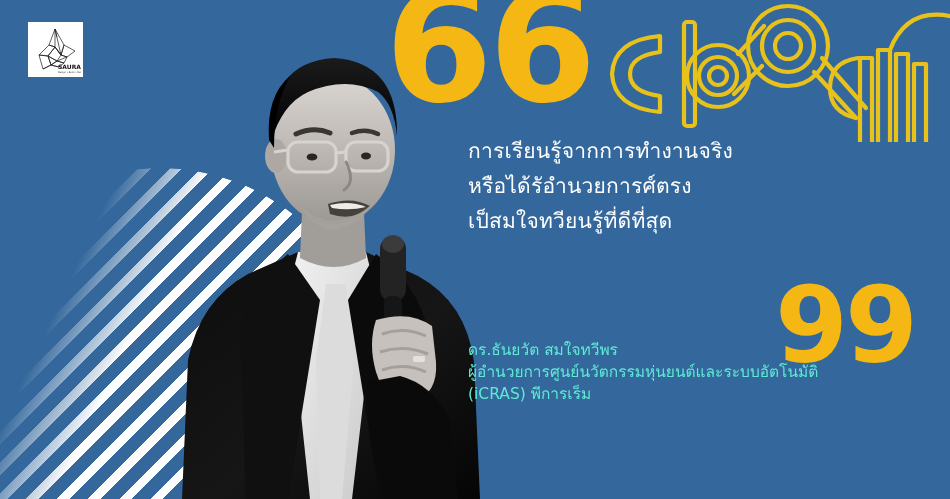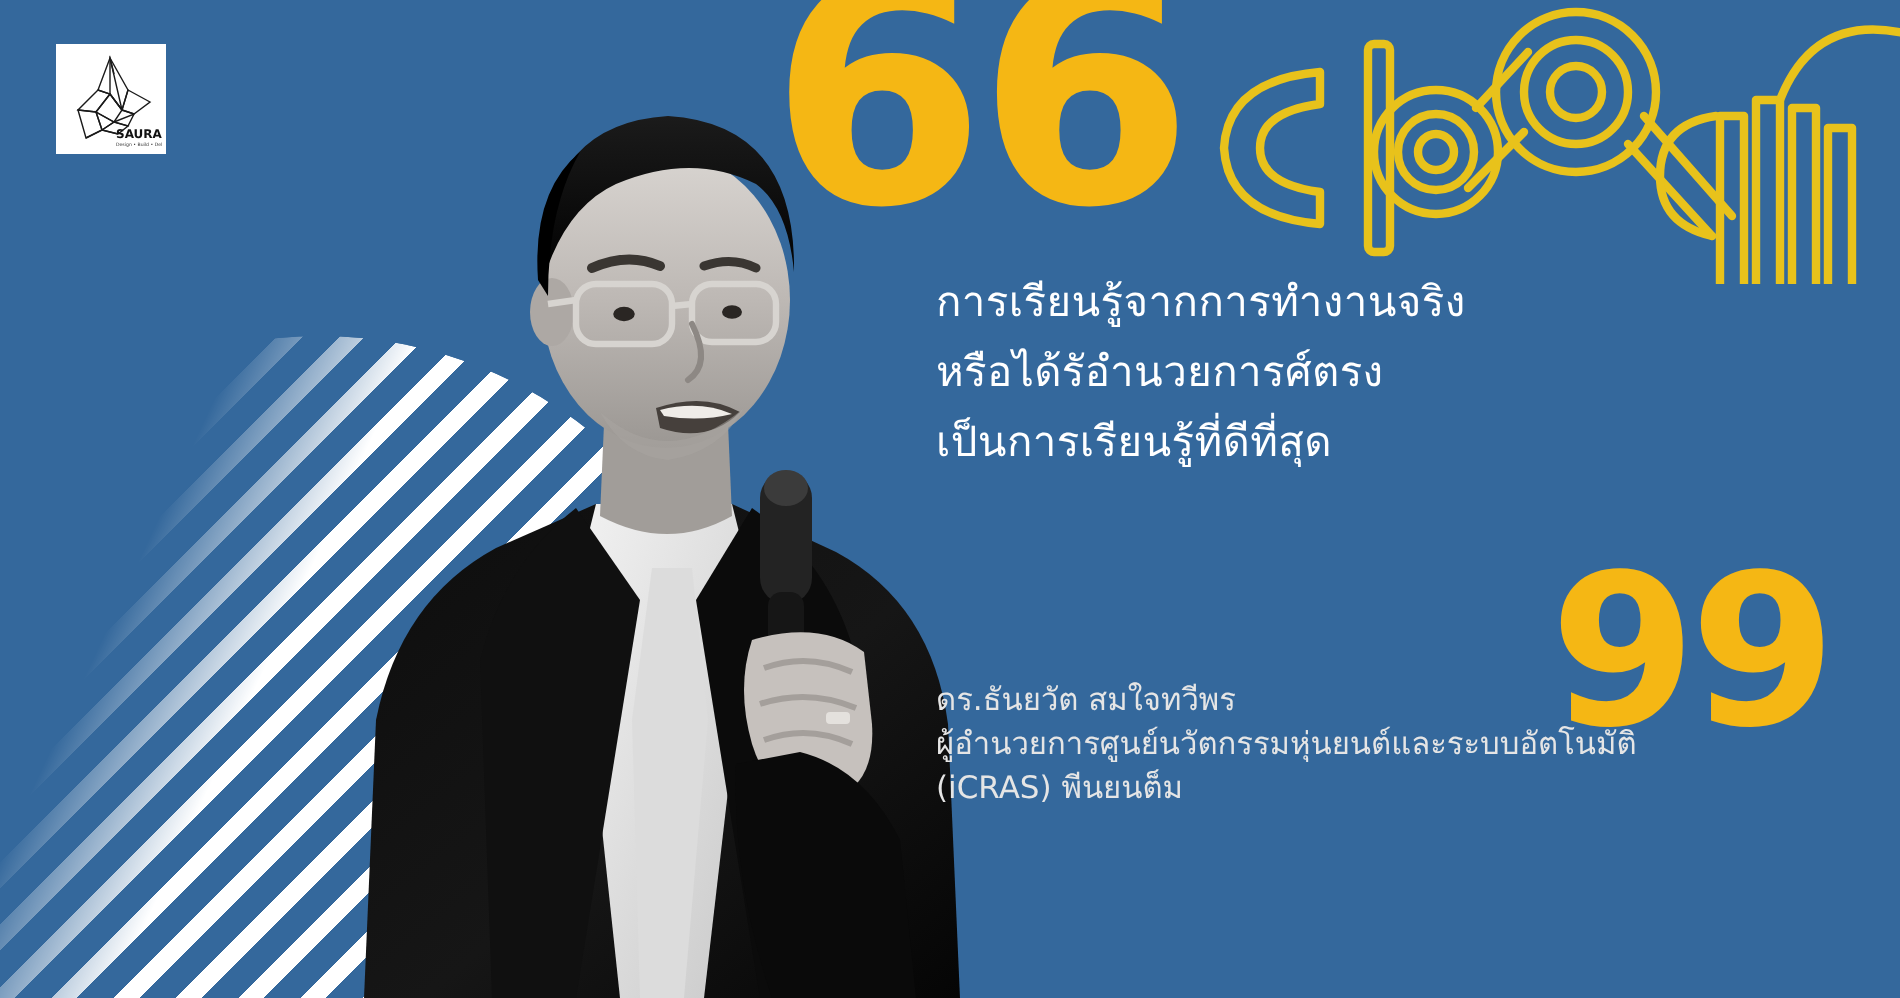--- a/index.html
+++ b/index.html
@@ -105,21 +105,21 @@
   .headline .line.en{
     font-size:28px;
     letter-spacing:0.3px;
   }
 
   .attribution{
     position:absolute;
     left:468px;
     top:339px;
     width:430px;
-    color:#e5e5e5;
+    color:#5eead4;
   }
   .attribution .aline{
     font-size:15.5px;
     font-weight:400;
     line-height:22px;
     white-space:nowrap;
   }
 
   
   .logo-box{
@@ -264,29 +264,29 @@
       <path d="M304 146 L304 58 L316 58 L316 146"></path>
       <path d="M322 146 L322 68 L334 68 L334 146"></path>
 
       <path d="M298 54 Q316 8 366 22"></path>
     </g>
   </svg>
 
   <div class="headline">
     <div class="line">การเรียนรู้จากการทำงานจริง</div>
     <div class="line">หรือได้รัอำนวยการศ์ตรง</div>
-    <div class="line">เป็นการเรียนรู้ที่ดีที่สุด</div>
+    <div class="line">เป็สมใจทวียนรู้ที่ดีที่สุด</div>
   </div>
 
   <div class="quote-close">99</div>
 
   <div class="attribution">
     <div class="aline">ดร.ธันยวัต สมใจทวีพร</div>
     <div class="aline">ผู้อำนวยการศูนย์นวัตกรรมหุ่นยนต์และระบบอัตโนมัติ</div>
-    <div class="aline">(iCRAS) พีนยนต็ม</div>
+    <div class="aline">(iCRAS) พีการเร็ม</div>
   </div>
 
   <div class="logo-box">
     <svg width="50" height="50" viewBox="0 0 50 50">
       <g fill="none" stroke="#1a1a1a" stroke-width="0.7">
         <path d="M24 4 L33 20 L30 30 L24 22 Z"></path>
         <path d="M24 4 L18 20 L24 22 L30 30 Z"></path>
         <path d="M33 20 L44 26 L36 32 L30 30 Z"></path>
         <path d="M18 20 L8 30 L17 31 L24 22 Z"></path>
         <path d="M17 31 L24 22 L30 30 L26 36 Z"></path>

